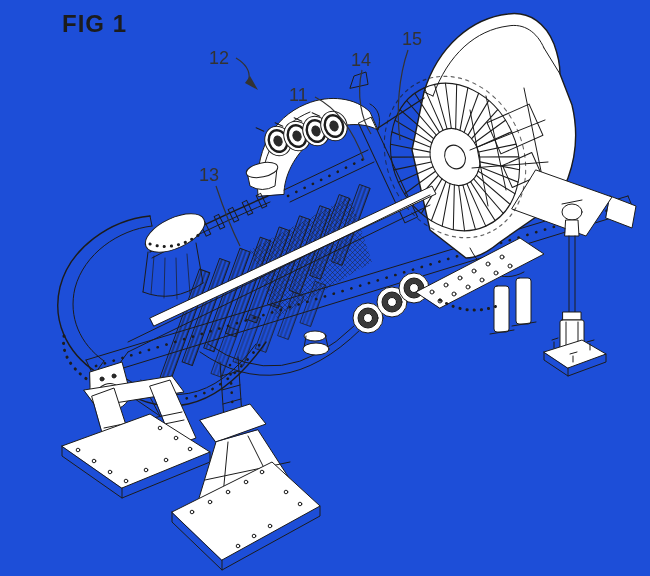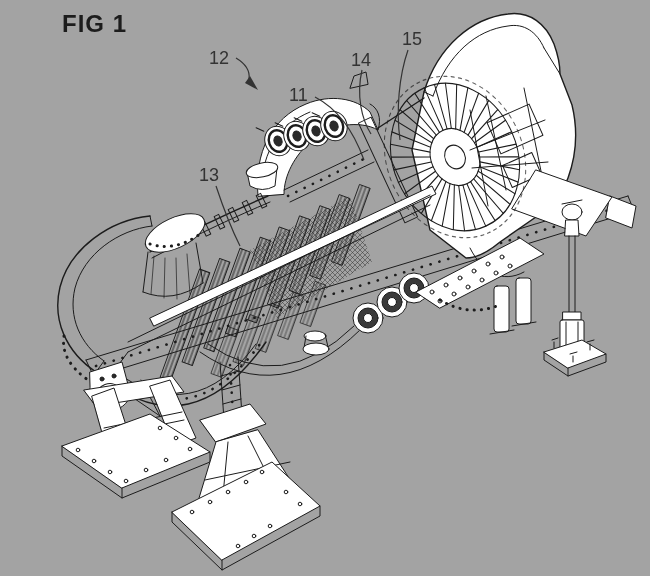--- a/index.html
+++ b/index.html
@@ -1,16 +1,16 @@
 <!DOCTYPE html>
 <html><head>
 <meta charset="utf-8">
 <style>
   html,body{margin:0;padding:0;background:#ffffff;}
-  .page{position:relative;width:650px;height:576px;background:#a3a3a3;overflow:hidden;
+  .page{position:relative;width:650px;height:576px;background:#1d4ed8;overflow:hidden;
         font-family:"Liberation Sans",sans-serif;}
   svg{position:absolute;inset:0;}
   .ink{stroke:#1c1c1c;fill:none;stroke-width:1;stroke-linecap:round;stroke-linejoin:round;}
   .w{fill:#ffffff;}
   .thick{stroke-width:1.4;}
   .thin{stroke-width:.7;}
   .beads{stroke-width:3;stroke-dasharray:0.2 7;stroke-linecap:round;}
   .dots{stroke-width:2.6;stroke-dasharray:0.2 9;stroke-linecap:round;}
   .figtitle{font-size:24px;font-weight:700;fill:#1c1c1c;letter-spacing:1px;}
   .ref{font-size:18px;fill:#333333;}

